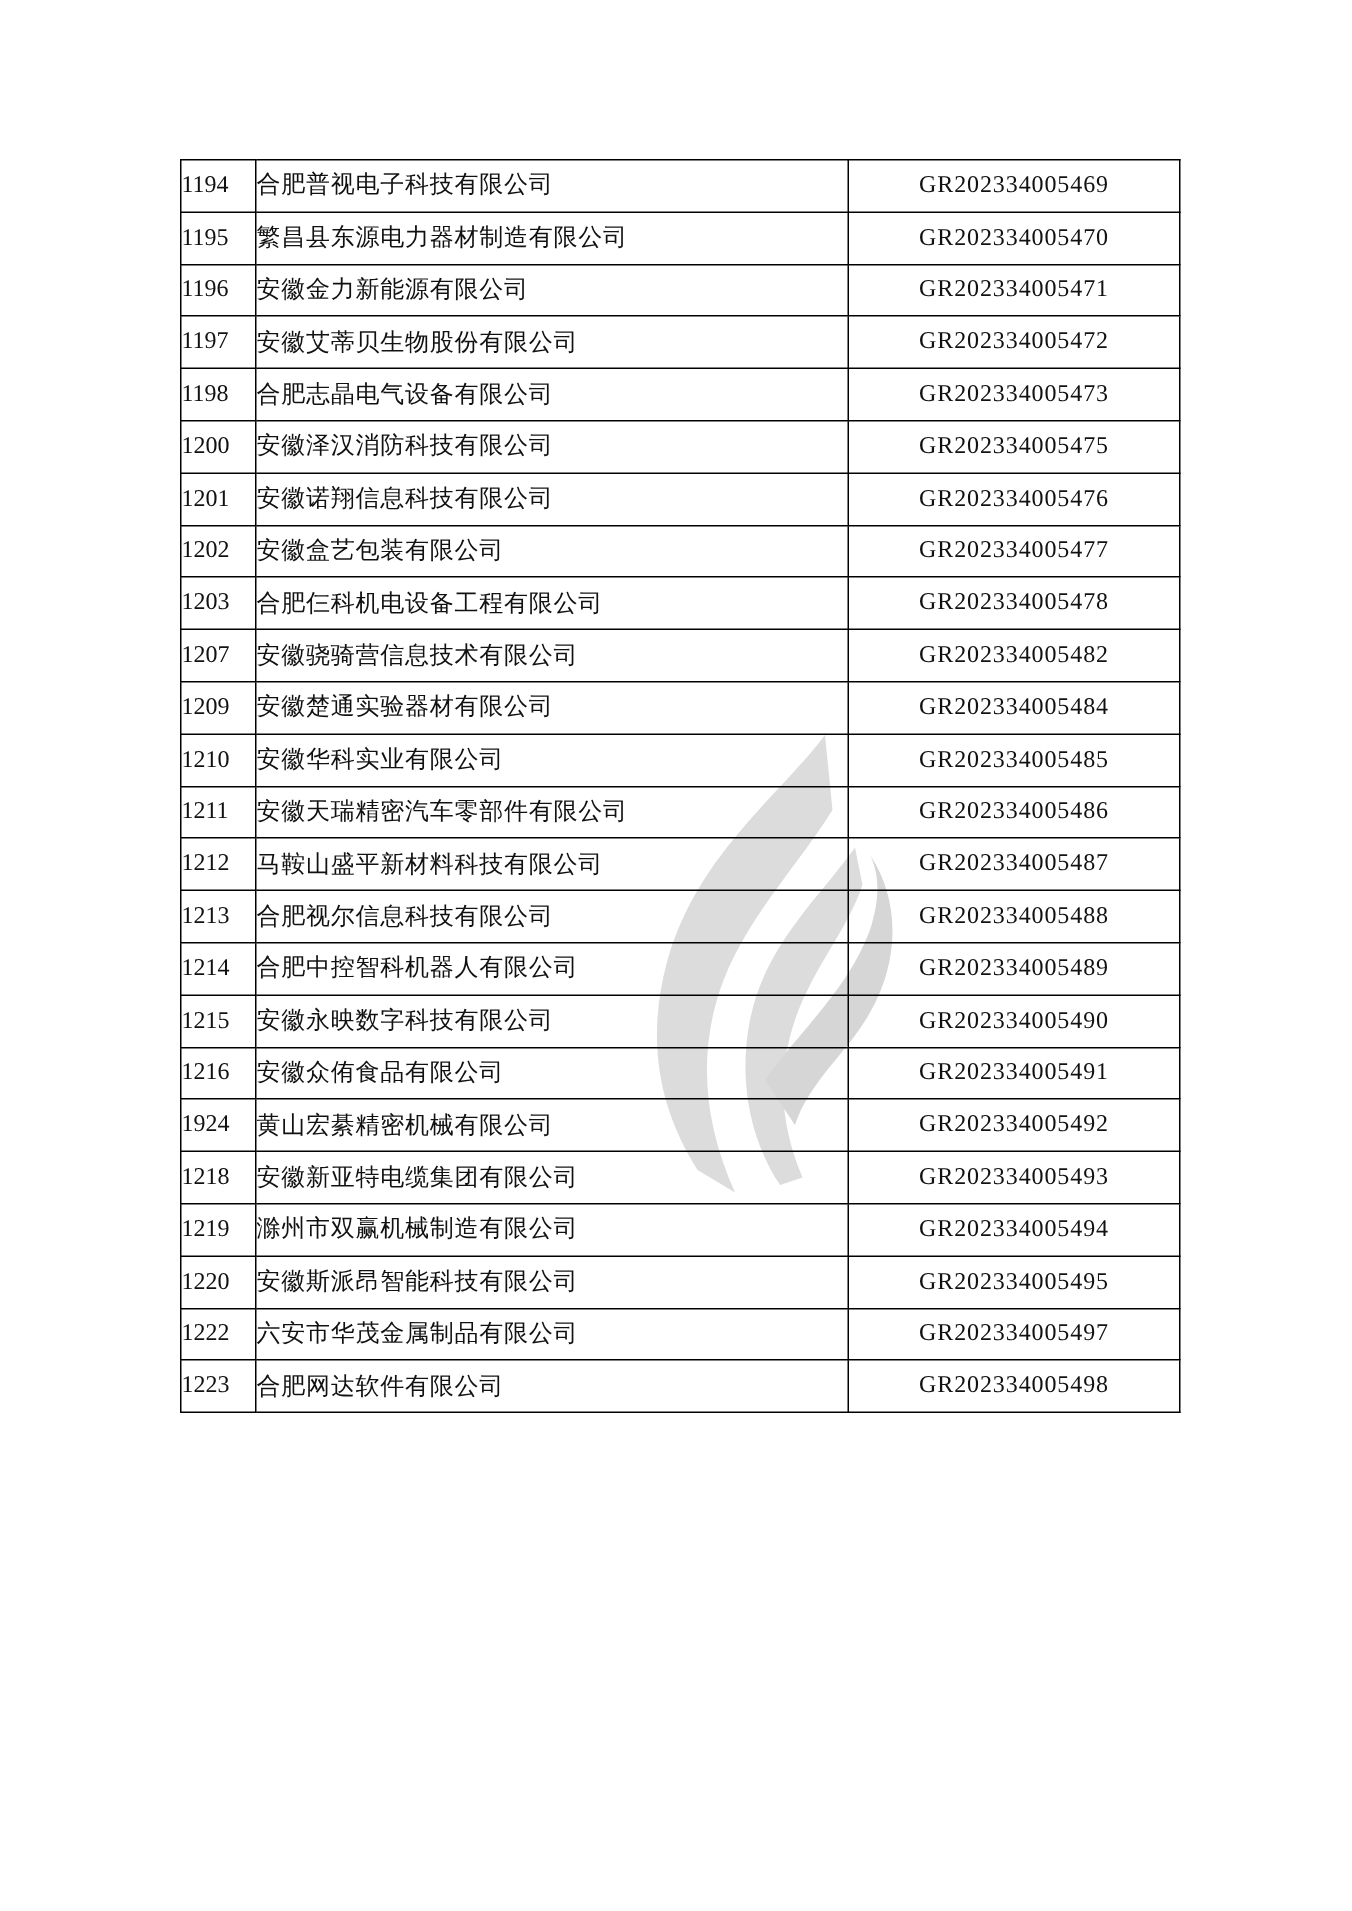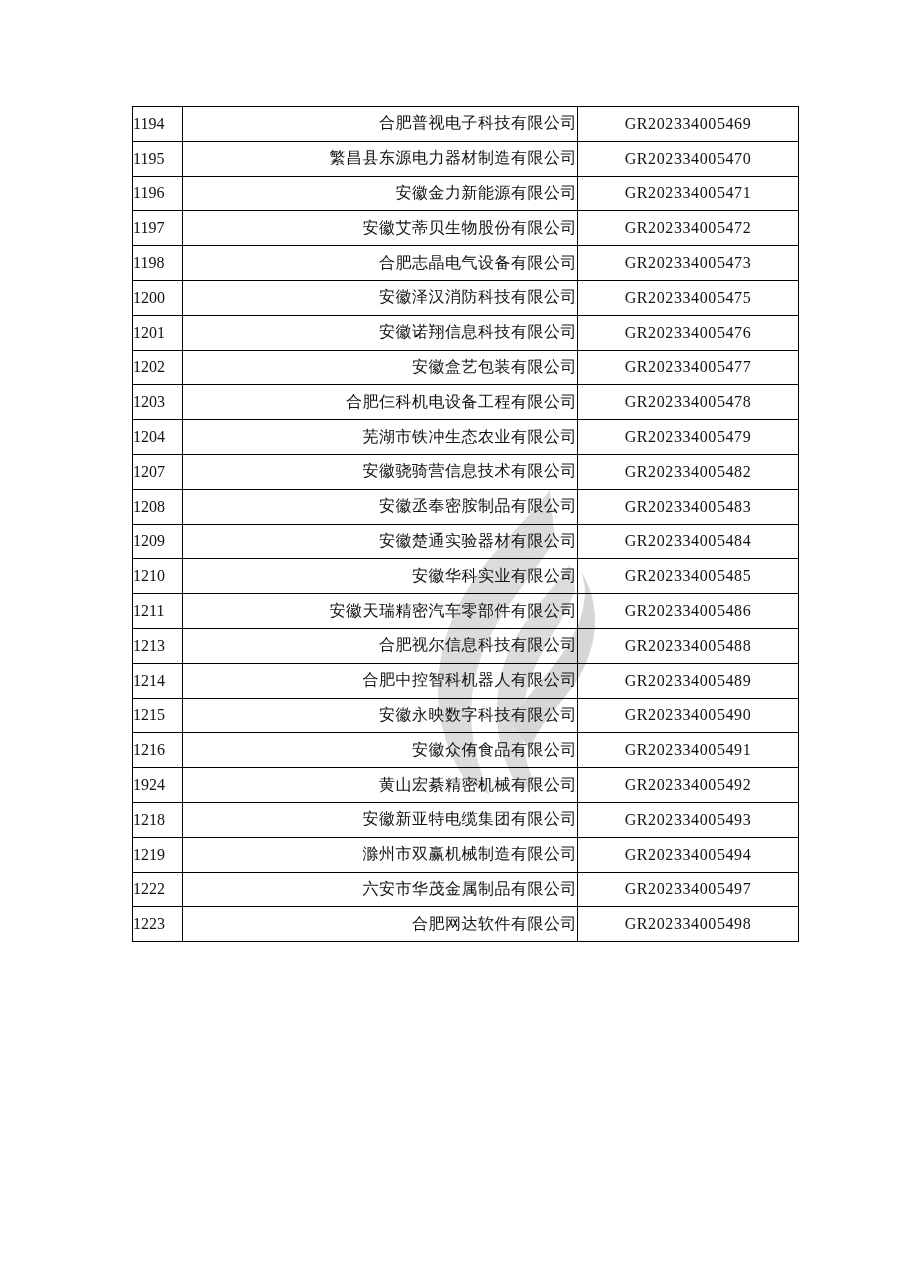--- a/index.html
+++ b/index.html
@@ -1,33 +1,33 @@
 <!DOCTYPE html>
 <html><head>
 <meta charset="utf-8">
 <style>
   html, body { margin: 0; padding: 0; background: #ffffff; }
   body { width: 901px; height: 1274px; position: relative; overflow: hidden; }
   .page { position: absolute; left: 0; top: 0; width: 901px; height: 1274px; background: #fff; }
   .watermark { position: absolute; left: 370px; top: 470px; width: 240px; height: 330px; z-index: 1; pointer-events: none; }
   table.list {
-    position: absolute; left: 132px; top: 106px;
+    position: absolute; left: 120px; top: 106px;
     border-collapse: collapse; z-index: 2;
     font-family: "DejaVu Serif", "Liberation Serif", serif;
     color: #111;
   }
   table.list td {
     border: 1px solid #000;
     height: 33.8px; padding: 0;
     font-size: 16px;
     vertical-align: middle;
     background: transparent;
   }
   td.c-no { width: 49px; text-align: left; padding-left: 5px; font-size: 15px; font-family: "Liberation Serif", serif; padding-top: 4px; }
-  td.c-name { width: 394px; text-align: right; font-family: "DejaVu Sans", sans-serif; font-size: 16px; letter-spacing: 0.5px; }
+  td.c-name { width: 394px; text-align: left; font-family: "DejaVu Sans", sans-serif; font-size: 16px; letter-spacing: 0.5px; }
   td.c-code { width: 220px; text-align: center; font-family: "Liberation Serif", serif; font-size: 16.5px; letter-spacing: 0.6px; }
 </style>
 </head>
 <body>
 
 <div class="page">
 
   <svg class="watermark" viewBox="0 0 240 330">
     <path d="M180 20 C150 60 95 100 75 170 C60 225 70 270 95 310 L120 325 C100 280 95 235 110 190 C125 145 160 110 185 70 Z" fill="#dcdcdc"></path>
     <path d="M200 95 C175 130 140 160 130 210 C122 250 130 290 150 320 L165 315 C150 280 148 245 160 210 C172 175 195 150 205 120 Z" fill="#dcdcdc"></path>
@@ -75,48 +75,43 @@
           <td class="c-no">1202</td>
           <td class="c-name">安徽盒艺包装有限公司</td>
           <td class="c-code">GR202334005477</td>
         </tr>
       <tr>
           <td class="c-no">1203</td>
           <td class="c-name">合肥仨科机电设备工程有限公司</td>
           <td class="c-code">GR202334005478</td>
         </tr>
       <tr>
-          <td class="c-no">1204</td>
-          <td class="c-name">芜湖市铁冲生态农业有限公司</td>
-          <td class="c-code">GR202334005479</td>
-        </tr>
-      <tr>
           <td class="c-no">1207</td>
           <td class="c-name">安徽骁骑营信息技术有限公司</td>
           <td class="c-code">GR202334005482</td>
-        </tr>
-      <tr>
-          <td class="c-no">1208</td>
-          <td class="c-name">安徽丞奉密胺制品有限公司</td>
-          <td class="c-code">GR202334005483</td>
         </tr>
       <tr>
           <td class="c-no">1209</td>
           <td class="c-name">安徽楚通实验器材有限公司</td>
           <td class="c-code">GR202334005484</td>
         </tr>
       <tr>
           <td class="c-no">1210</td>
           <td class="c-name">安徽华科实业有限公司</td>
           <td class="c-code">GR202334005485</td>
         </tr>
       <tr>
           <td class="c-no">1211</td>
           <td class="c-name">安徽天瑞精密汽车零部件有限公司</td>
           <td class="c-code">GR202334005486</td>
+        </tr>
+      <tr>
+          <td class="c-no">1212</td>
+          <td class="c-name">马鞍山盛平新材料科技有限公司</td>
+          <td class="c-code">GR202334005487</td>
         </tr>
       <tr>
           <td class="c-no">1213</td>
           <td class="c-name">合肥视尔信息科技有限公司</td>
           <td class="c-code">GR202334005488</td>
         </tr>
       <tr>
           <td class="c-no">1214</td>
           <td class="c-name">合肥中控智科机器人有限公司</td>
           <td class="c-code">GR202334005489</td>
@@ -140,20 +135,25 @@
           <td class="c-no">1218</td>
           <td class="c-name">安徽新亚特电缆集团有限公司</td>
           <td class="c-code">GR202334005493</td>
         </tr>
       <tr>
           <td class="c-no">1219</td>
           <td class="c-name">滁州市双赢机械制造有限公司</td>
           <td class="c-code">GR202334005494</td>
         </tr>
       <tr>
+          <td class="c-no">1220</td>
+          <td class="c-name">安徽斯派昂智能科技有限公司</td>
+          <td class="c-code">GR202334005495</td>
+        </tr>
+      <tr>
           <td class="c-no">1222</td>
           <td class="c-name">六安市华茂金属制品有限公司</td>
           <td class="c-code">GR202334005497</td>
         </tr>
       <tr>
           <td class="c-no">1223</td>
           <td class="c-name">合肥网达软件有限公司</td>
           <td class="c-code">GR202334005498</td>
         </tr>
     </tbody>

